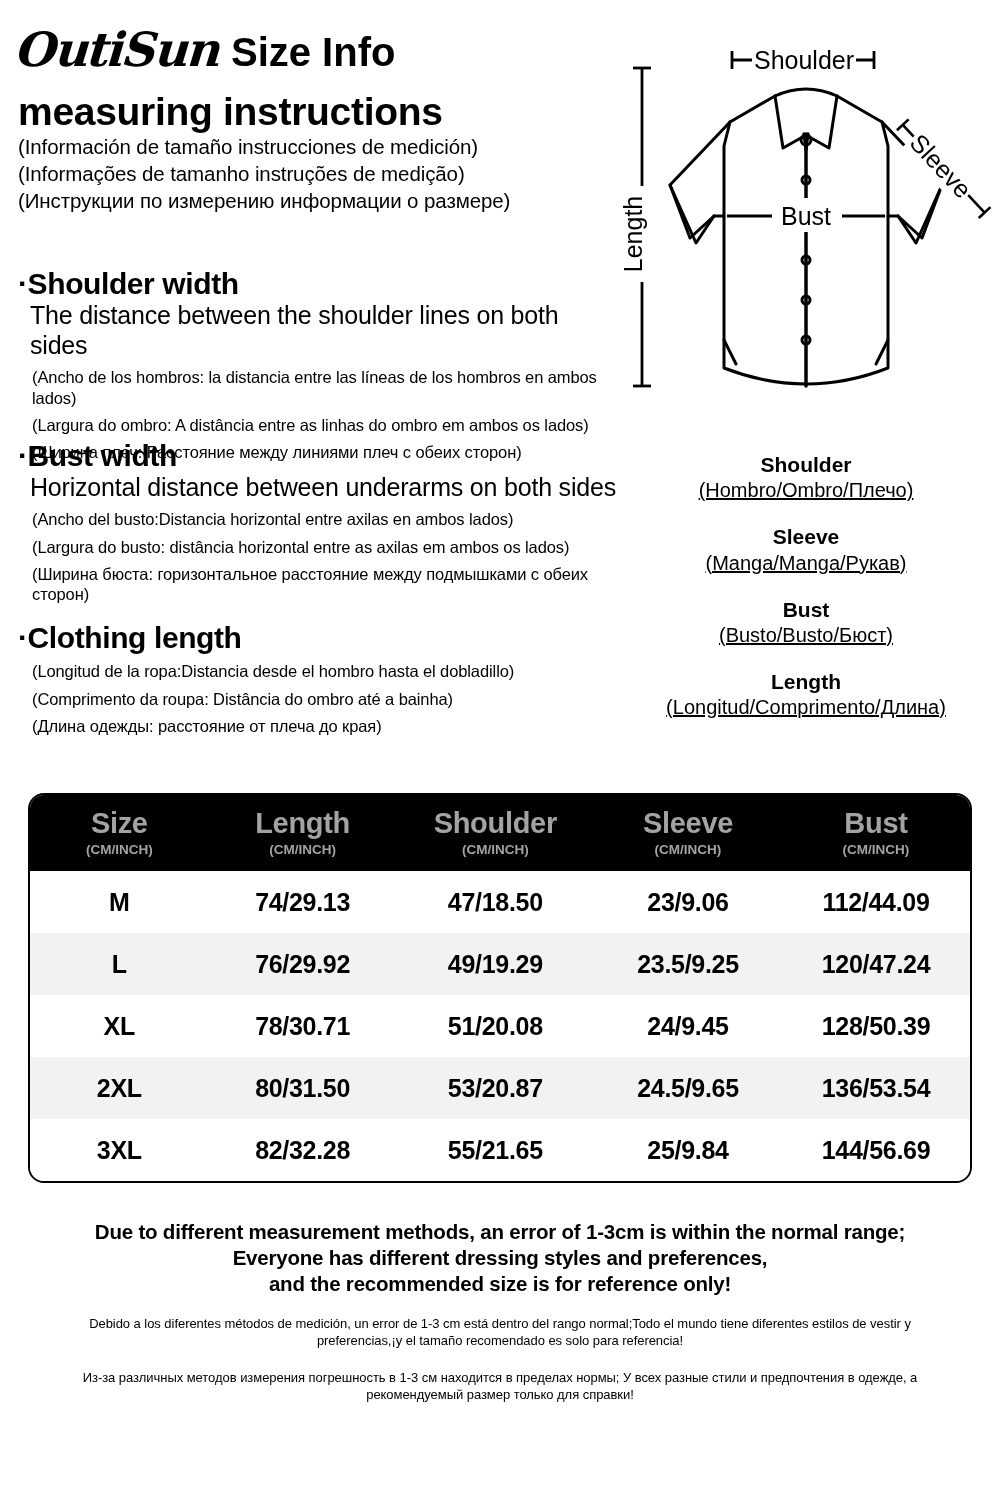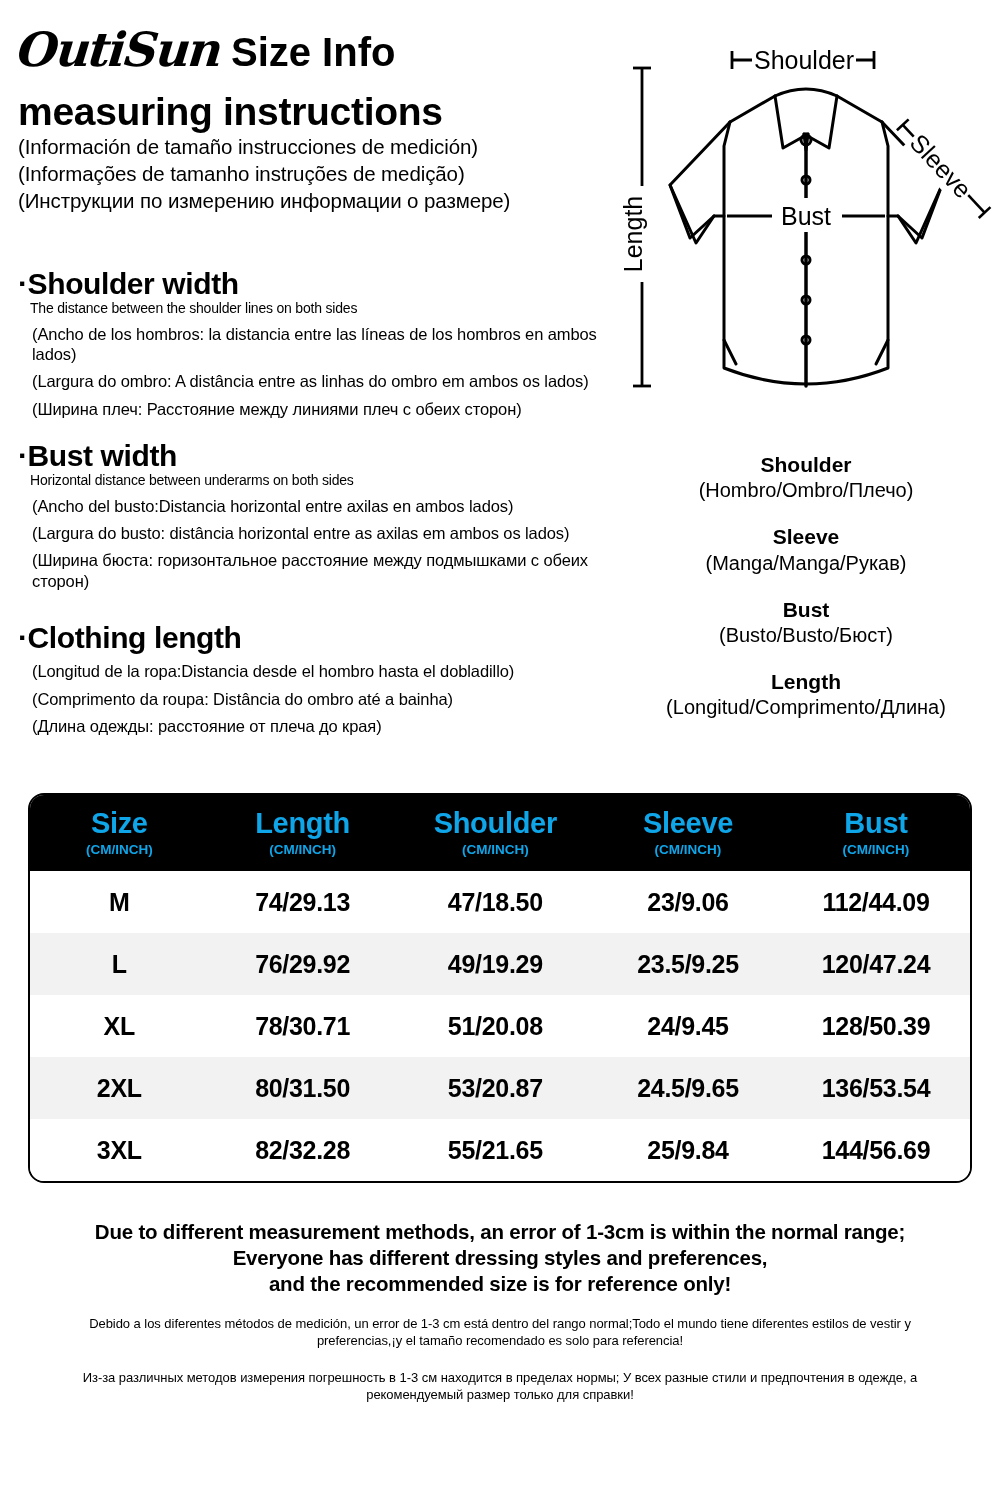--- a/index.html
+++ b/index.html
@@ -59,21 +59,21 @@
 
   
   .measure-section { position: absolute; left: 18px; width: 600px; }
   .sec-title {
     font-size: 30px;
     font-weight: bold;
     line-height: 1.08;
     letter-spacing: -0.4px;
   }
   .sec-sub {
-    font-size: 14px;
+    font-size: 25px;
     line-height: 1.2;
     margin-left: 12px;
     letter-spacing: -0.2px;
   }
   .sec-trans {
     font-size: 16.5px;
     line-height: 1.22;
     margin-left: 14px;
     margin-top: 7px;
     letter-spacing: -0.1px;
@@ -99,39 +99,40 @@
   }
   .legend-item { margin-bottom: 21px; }
   .legend-term {
     font-size: 21px;
     font-weight: bold;
     line-height: 1.25;
   }
   .legend-trans {
     font-size: 20px;
     line-height: 1.25;
+    text-decoration: underline;
   }
 
   
   #size-table-wrap {
     position: absolute;
     left: 28px;
     top: 793px;
     width: 940px;
     border: 2.5px solid #000;
     border-radius: 16px;
     overflow: hidden;
     background: #fff;
   }
   table#size-table {
     width: 100%;
     border-collapse: collapse;
     table-layout: fixed;
   }
-  #size-table thead tr { background: #000; color: #0ea5e9; }
+  #size-table thead tr { background: #000; color: #a3a3a3; }
   #size-table thead th {
     padding: 14px 0 12px 0;
     text-align: center;
     font-weight: bold;
   }
   .th-main {
     font-size: 29px;
     line-height: 1.02;
     display: block;
     letter-spacing: -0.3px;

